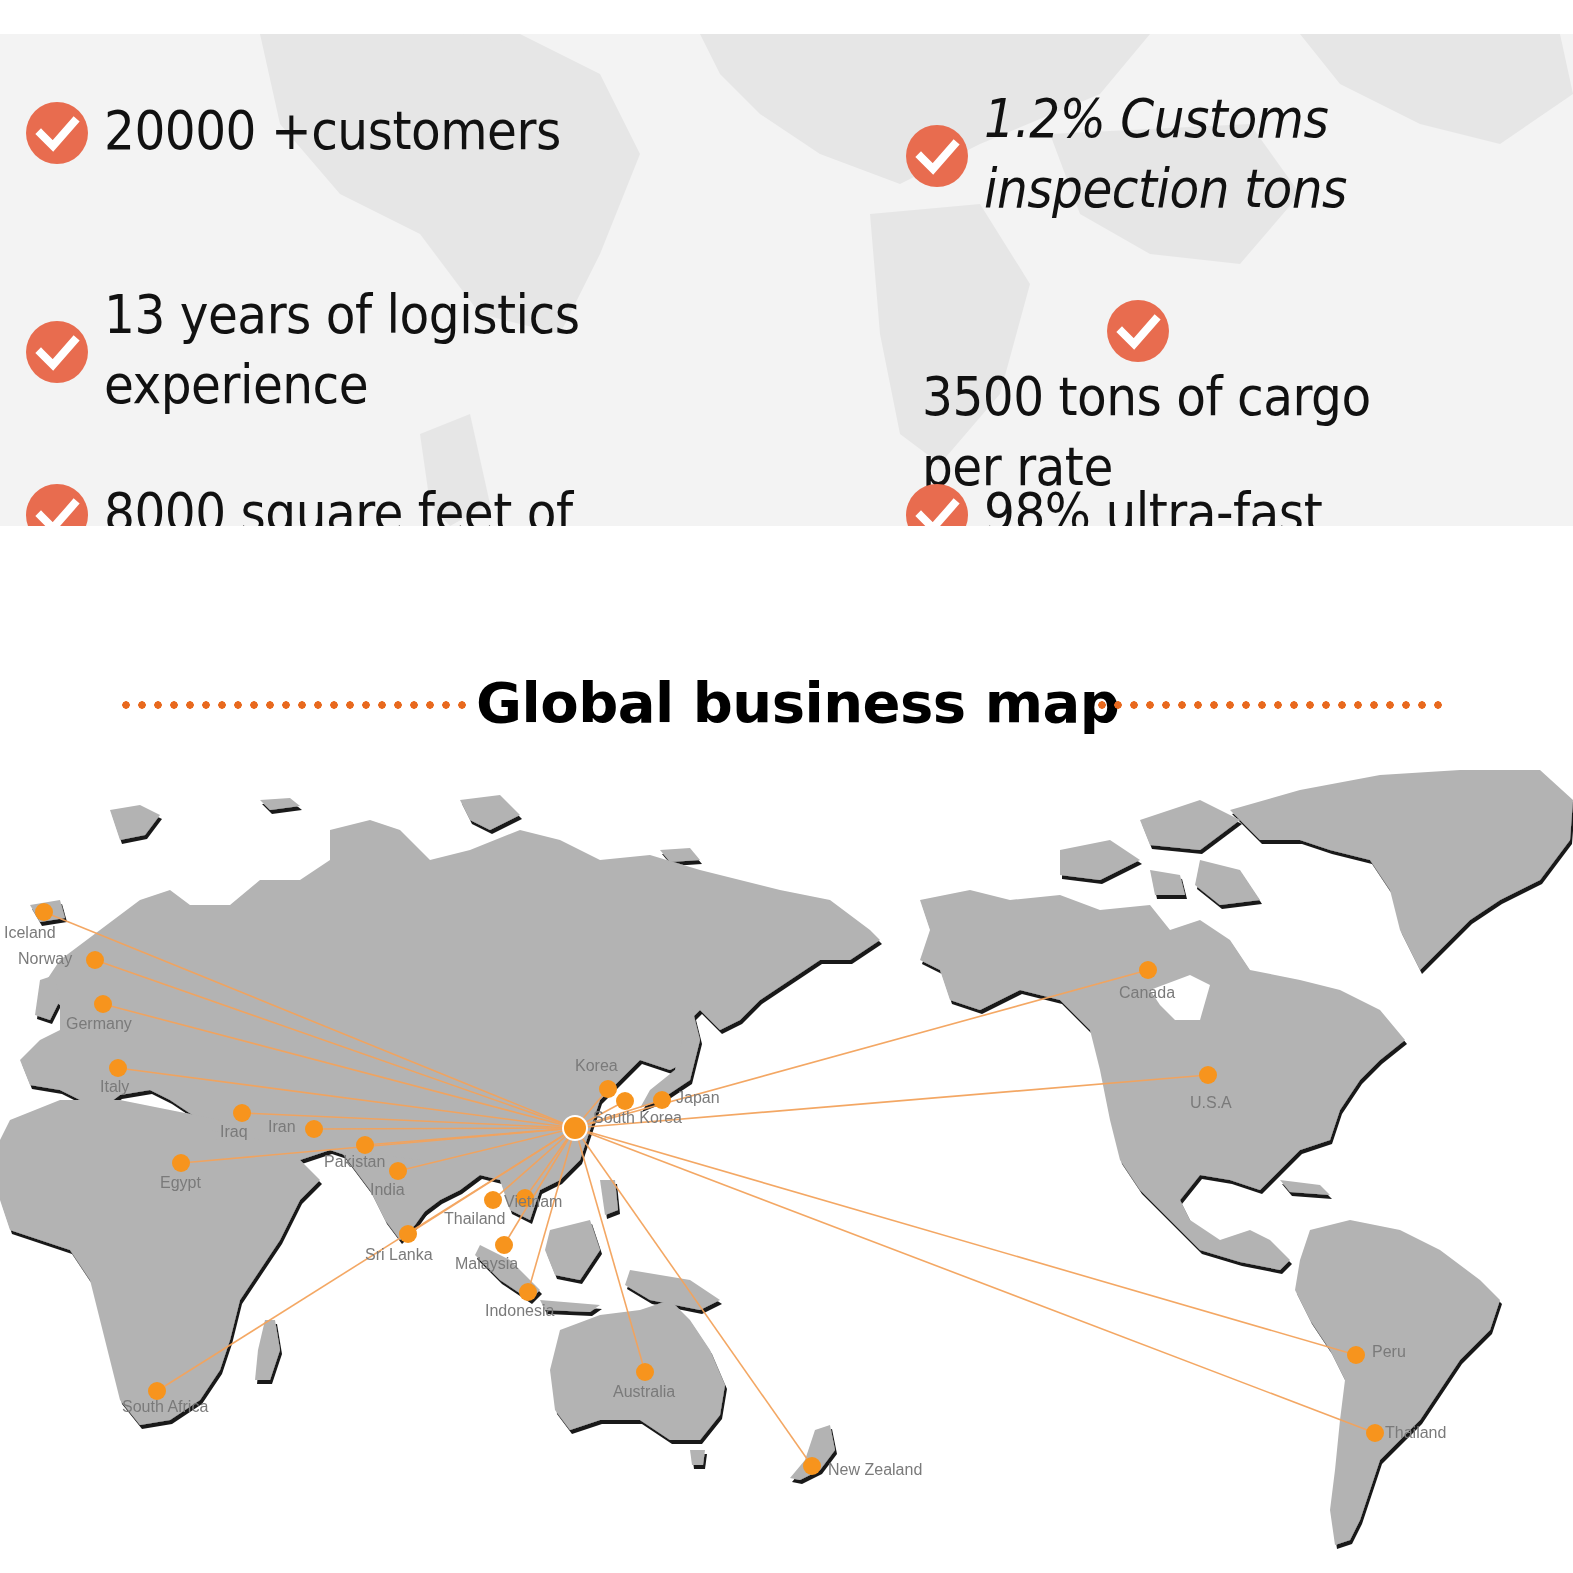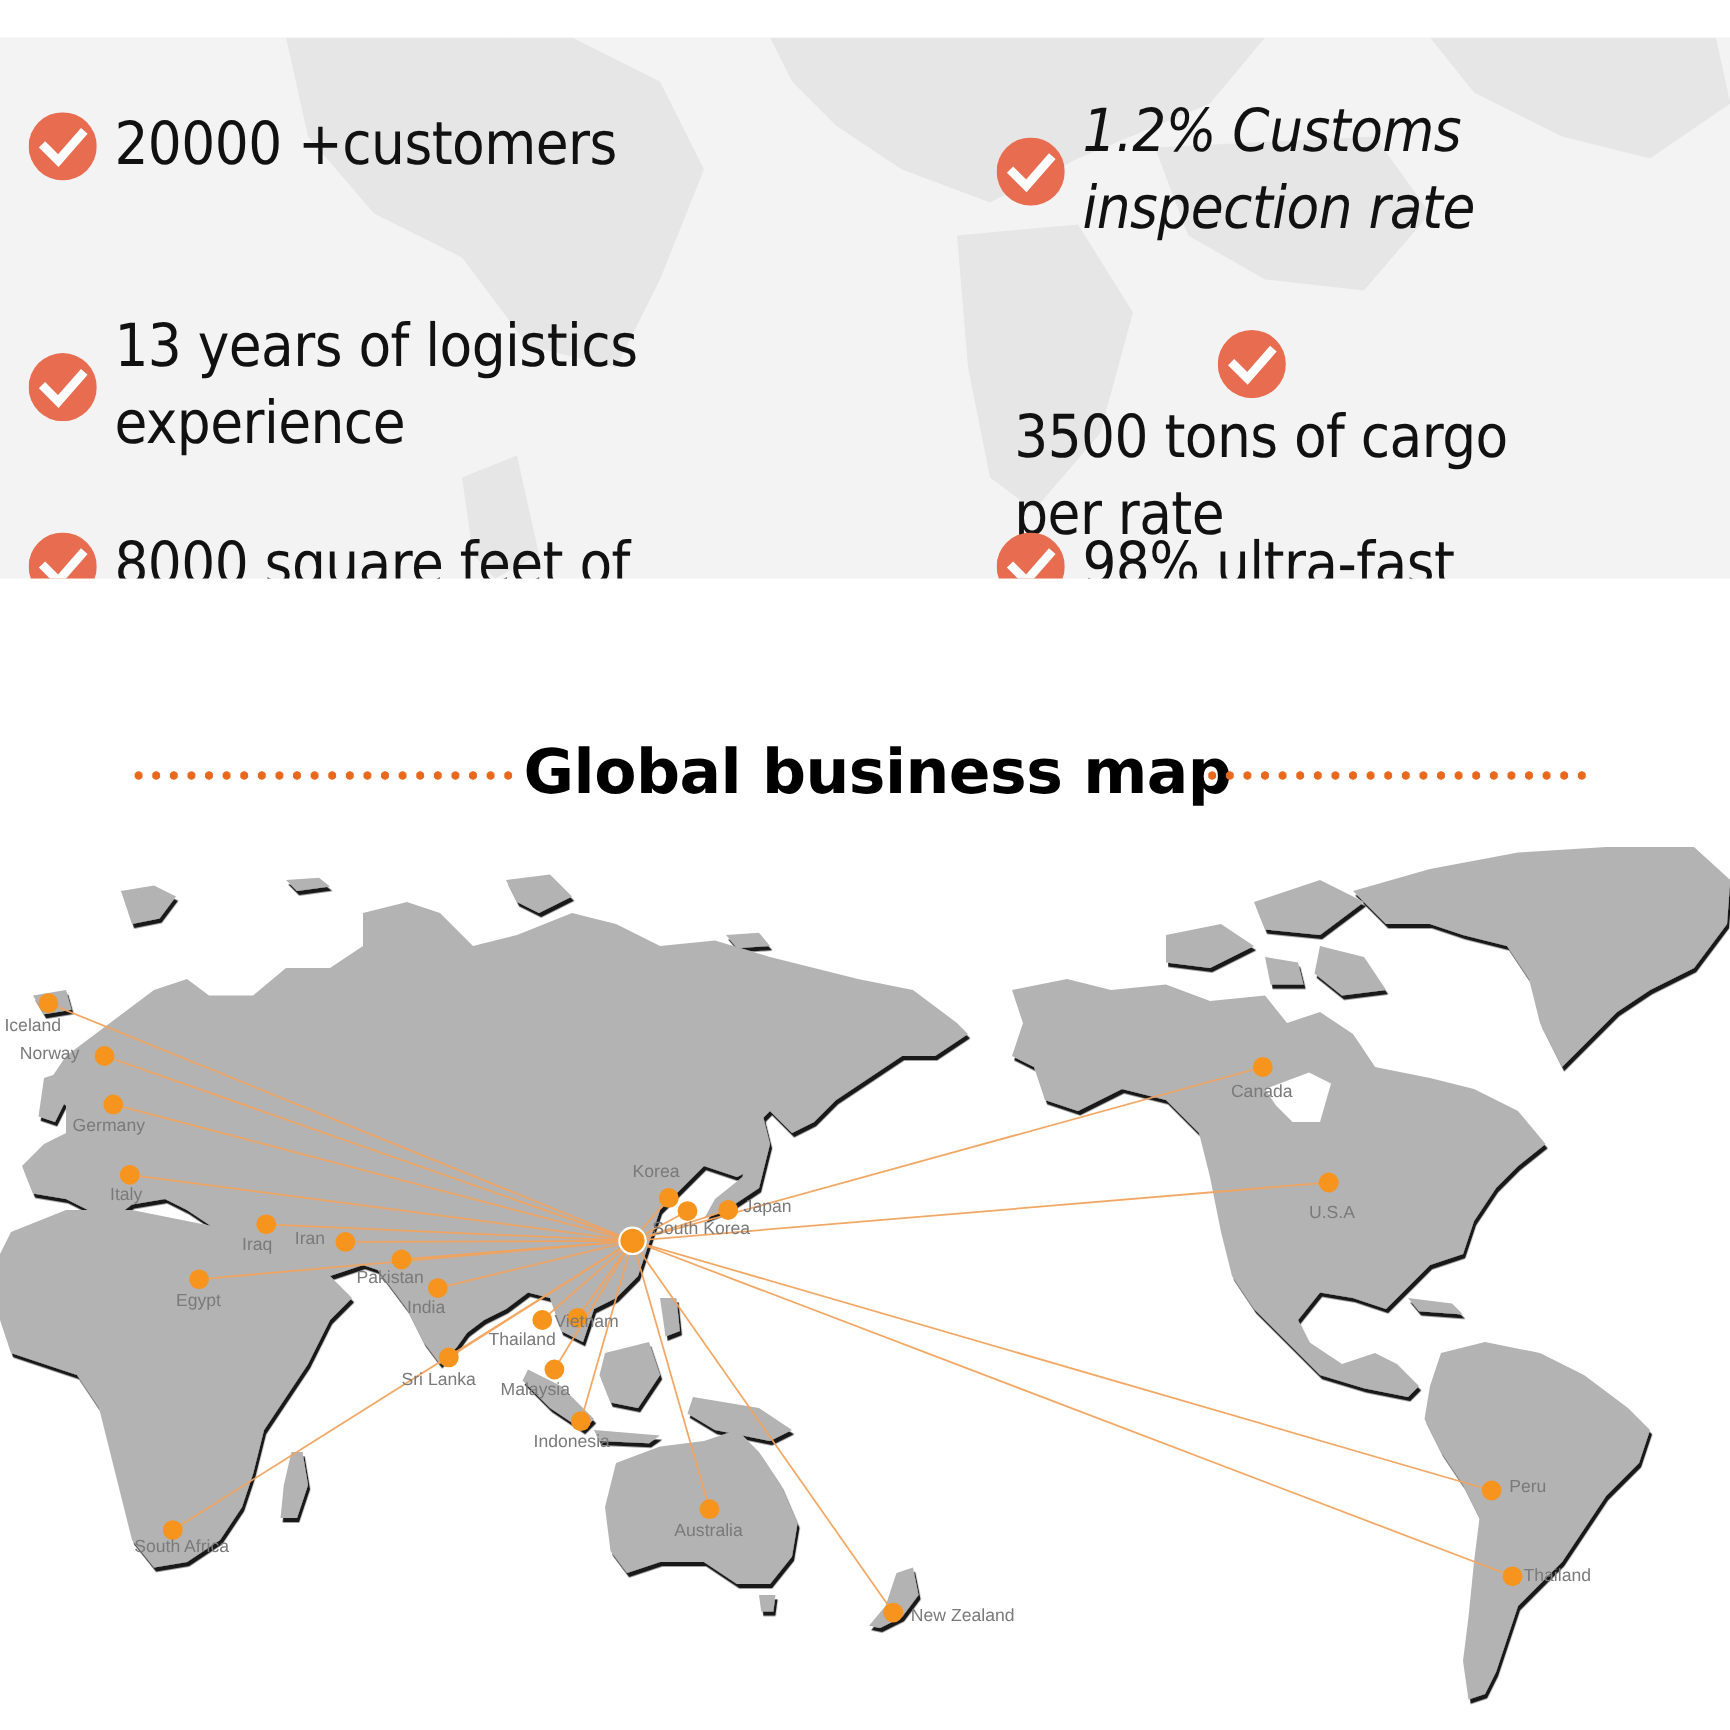--- a/index.html
+++ b/index.html
@@ -79,21 +79,21 @@
     </div>
   </div>
 
   <div class="stat" style="left:906px; top:50px;font-style:italic;">
     <svg class="check" viewBox="0 0 62 62">
       <circle cx="31" cy="31" r="31" fill="#e86c4f"></circle>
       <path d="M15 32 L27 44 L48 20" stroke="#fff" stroke-width="8" fill="none" stroke-linecap="square"></path>
     </svg>
     <div class="stat-text">
       <span>1.2% Customs</span>
-      <span>inspection rate</span>
+      <span>inspection tons</span>
     </div>
   </div>
 
   <div class="stat" style="left:906px; top:262px;flex-direction:column;">
     <svg class="check" viewBox="0 0 62 62">
       <circle cx="31" cy="31" r="31" fill="#e86c4f"></circle>
       <path d="M15 32 L27 44 L48 20" stroke="#fff" stroke-width="8" fill="none" stroke-linecap="square"></path>
     </svg>
     <div class="stat-text">
       <span>3500 tons of cargo</span>

